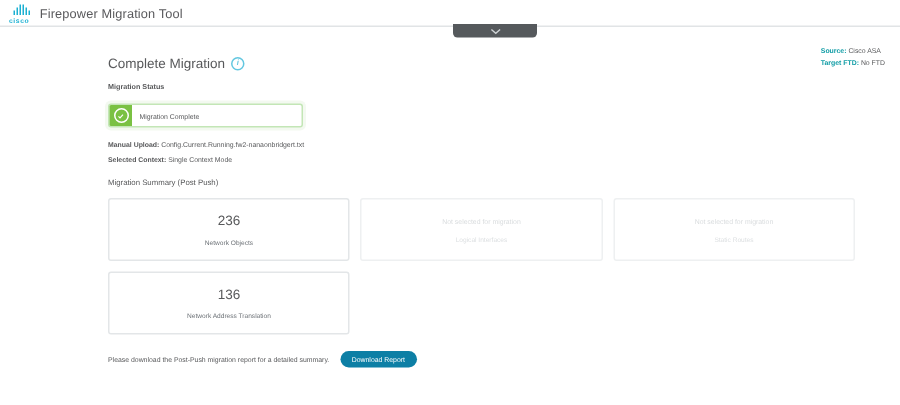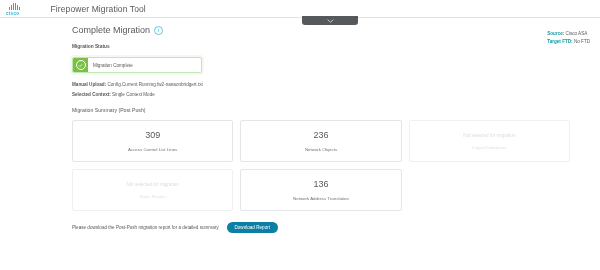--- a/index.html
+++ b/index.html
@@ -55,21 +55,20 @@
     font-size: 4.5px;
     letter-spacing: 0.4px;
     color: #19b0d2;
     font-weight: bold;
     line-height: 5px;
   }
   .app-title {
     font-size: 8.5px;
     color: #58585b;
     letter-spacing: 0.1px;
-    margin-left: 24px;
   }
 
   
   .collapse-tab {
     position: absolute;
     left: 302px;
     top: 16px;
     width: 56px;
     height: 9px;
     background: #55595c;
@@ -104,21 +103,21 @@
     padding-left: 72px;
     padding-right: 30px;
   }
 
   .page-title {
     font-size: 9px;
     color: #58595b;
     display: flex;
     align-items: center;
     gap: 4px;
-    margin: 0 0 9px 0;
+    margin: 12px 0 9px 0;
     font-weight: normal;
   }
   .info-icon {
     width: 7px;
     height: 7px;
     border-radius: 50%;
     border: 1px solid #63c7e0;
     color: #63c7e0;
     font-size: 5px;
     line-height: 5px;
@@ -306,24 +305,20 @@
 
     <div class="detail-row">
       <b>Selected Context:</b>
       <span>Single Context Mode</span>
     </div>
 
     <div class="summary-heading">Migration Summary (Post Push)</div>
 
     <div class="card-grid">
       <div class="card">
-        <div class="card-value">309</div>
-        <div class="card-label">Access Control List Lines</div>
-      </div>
-      <div class="card">
         <div class="card-value">236</div>
         <div class="card-label">Network Objects</div>
       </div>
       <div class="card muted">
         <div class="card-value">Not selected for migration</div>
         <div class="card-label">Logical Interfaces</div>
       </div>
       <div class="card muted">
         <div class="card-value">Not selected for migration</div>
         <div class="card-label">Static Routes</div>

